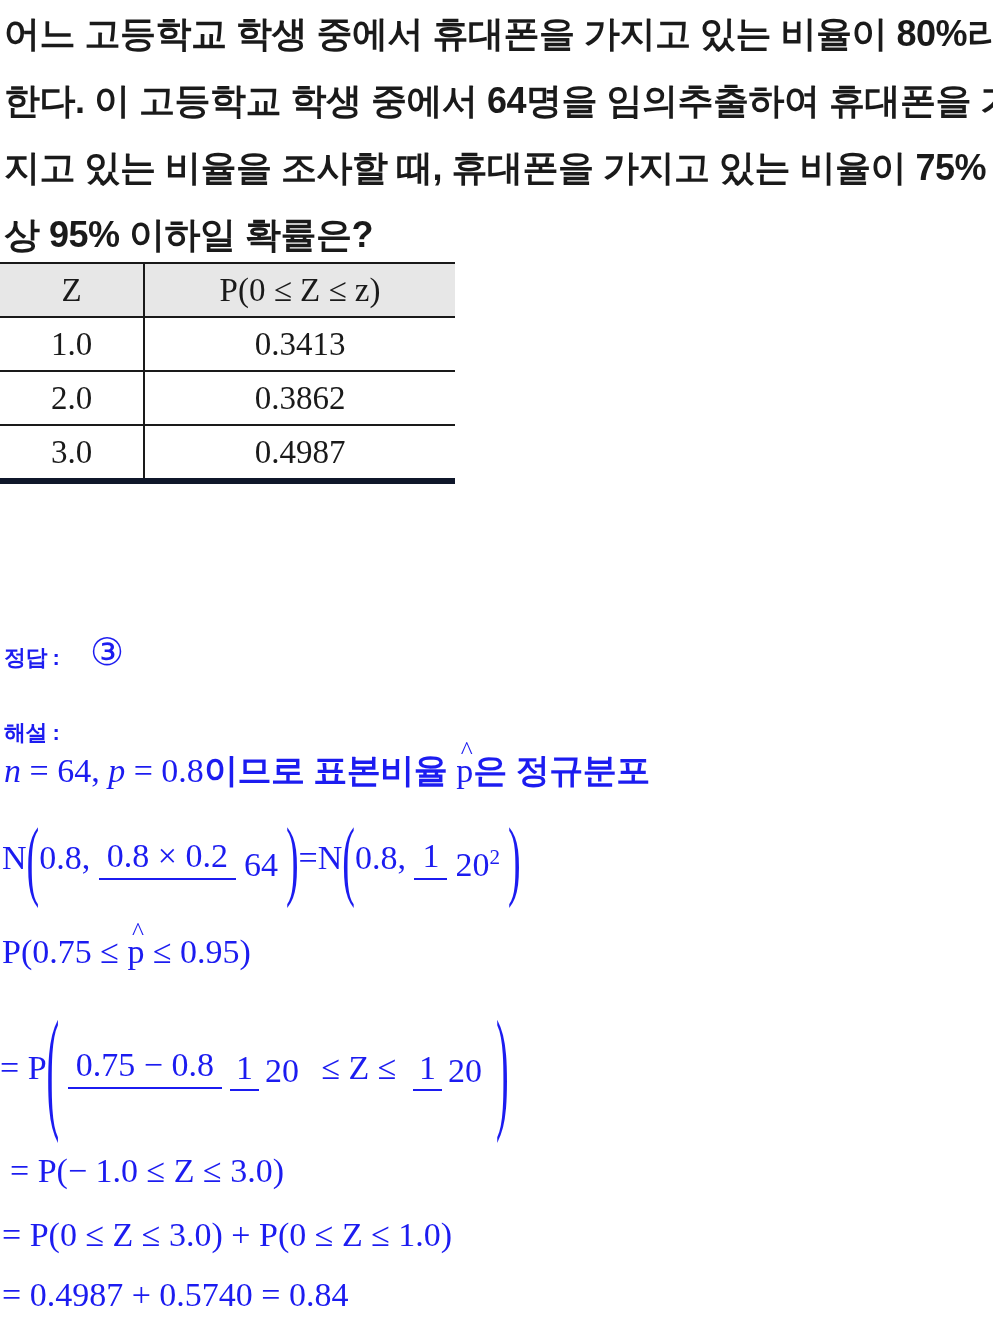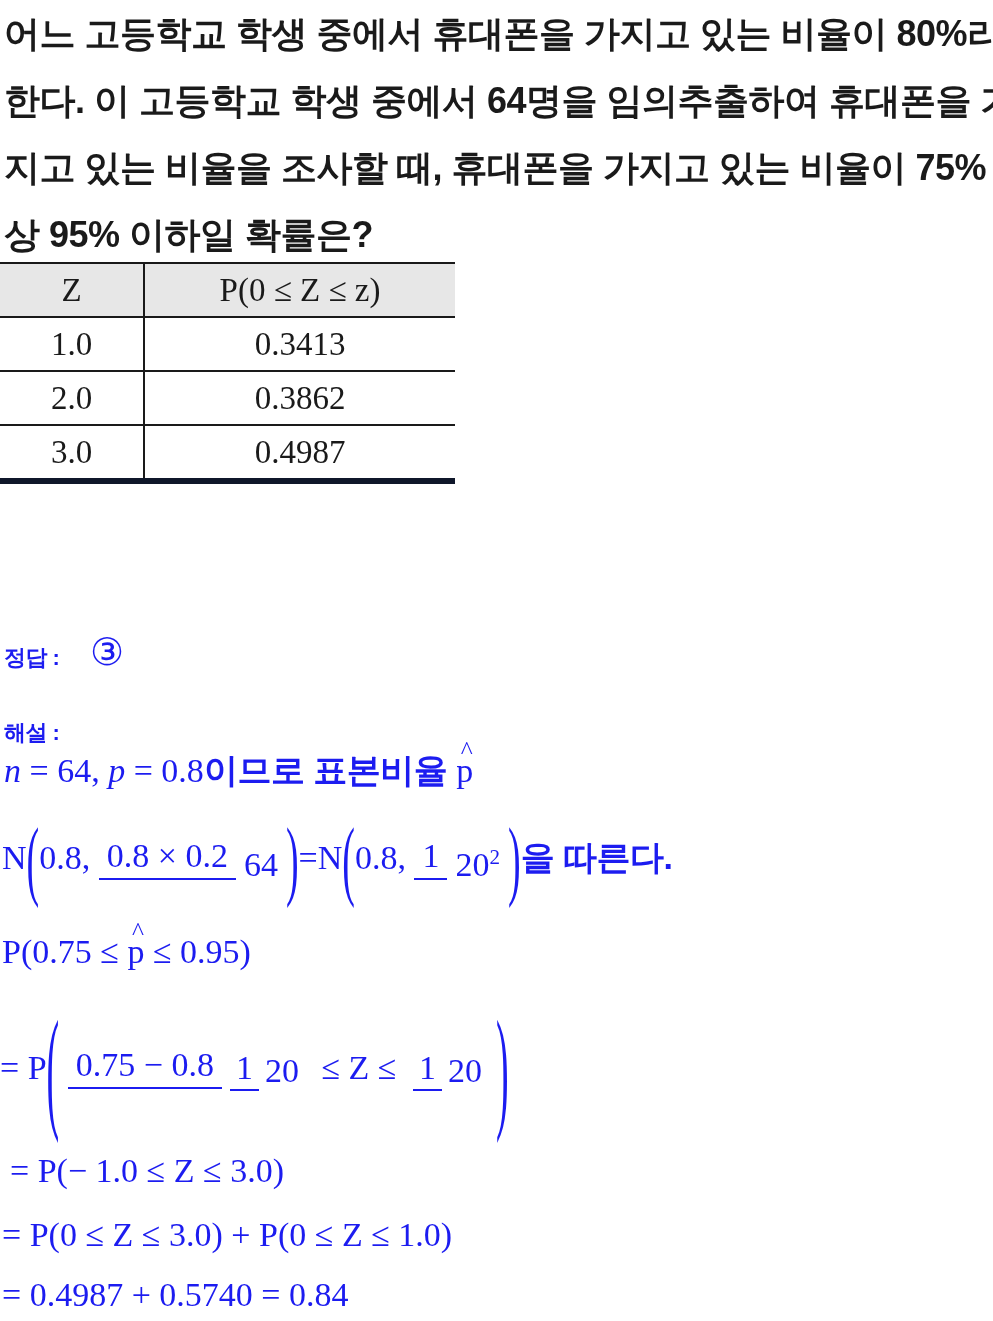--- a/index.html
+++ b/index.html
@@ -139,32 +139,32 @@
 <div class="abs answer-line blue">
   <span class="kr-label">정답 :</span>
   <span class="circled">③</span>
 </div>
 
 <div class="abs explain-line blue">
   <span class="kr-label">해설 :</span>
 </div>
 
 <div class="abs setup-line blue mathline">
-  <span class="mvar">n</span><span> = 64,  </span><span class="mvar">p</span><span> = 0.8</span><span class="kr">이므로 표본비율 </span><span class="phat"><span>p</span><span class="hat">^</span></span>
+  <span class="mvar">n</span><span> = 64,  </span><span class="mvar">p</span><span> = 0.8</span><span class="kr">이므로 표본비율 </span><span class="phat"><span>p</span><span class="hat">^</span></span><span class="kr">은 정규분포</span>
 </div>
 
 <div class="abs normal-formula blue mathline">
   <span class="vcenter-row">
     <span>N</span><span class="paren">(</span><span>0.8,</span>&nbsp;<span class="fr">
         <span class="top">0.8 × 0.2</span>
         <span class="bot">64</span>
       </span><span class="paren">)</span><span> = </span><span>N</span><span class="paren">(</span><span>0.8,</span>&nbsp;<span class="fr">
         <span class="top">1</span>
         <span class="bot"><span>20</span><sup class="exp">2</sup></span>
-      </span><span class="paren">)</span><span class="kr">을 따른다.</span>
+      </span><span class="paren">)</span>
   </span>
 </div>
 
 <div class="abs prob-line blue mathline">
   <span>P(0.75 ≤ </span><span class="phat"><span>p</span><span class="hat">^</span></span><span> ≤ 0.95)</span>
 </div>
 
 <div class="abs z-transform blue mathline">
   <span class="vcenter-row">
     <span>= P</span><span class="paren">(</span>&nbsp;<span class="fr">

